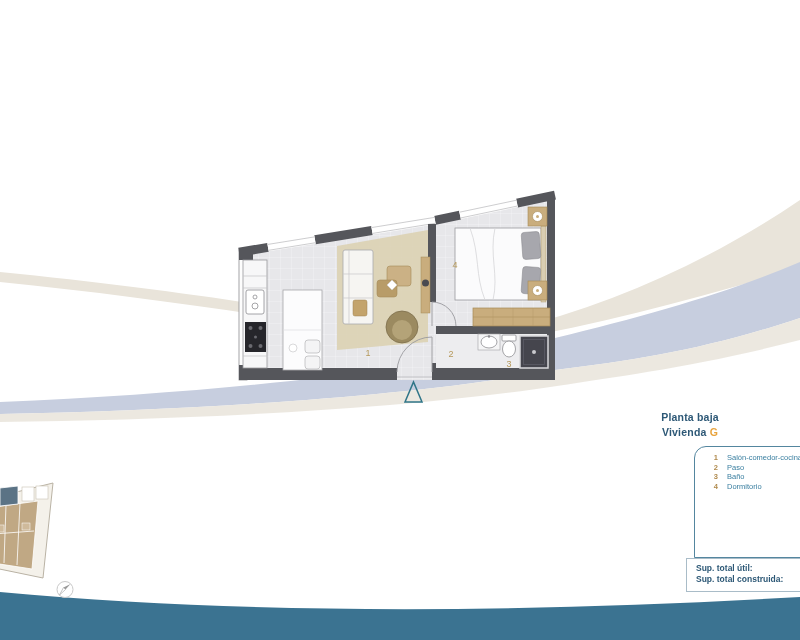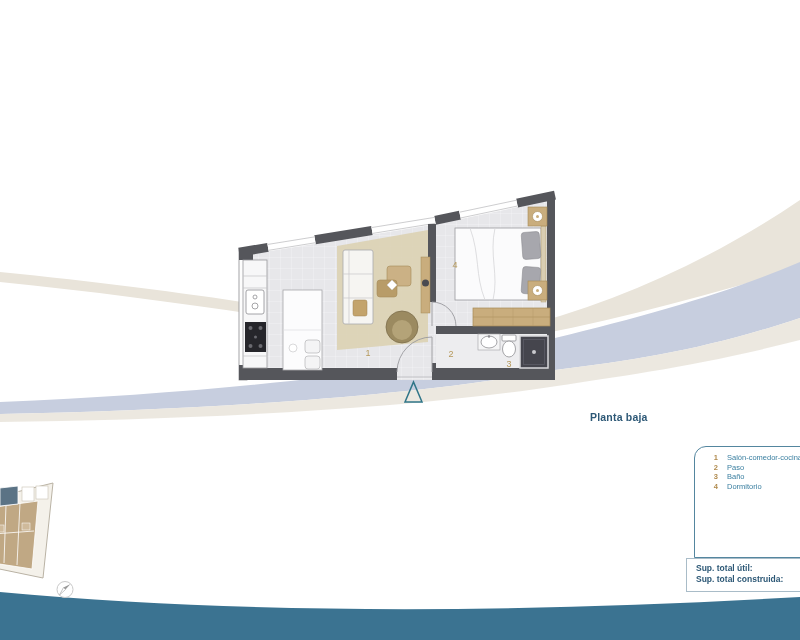--- a/index.html
+++ b/index.html
@@ -8,21 +8,21 @@
   svg{display:block;}
   .abs{position:absolute;}
   
   #bg{left:0;top:0;z-index:0;}
   
   #plan{left:225px;top:180px;z-index:2;}
   
   #siteplan{left:-20px;top:477px;z-index:2;}
   #compass{left:52px;top:578px;z-index:2;}
   
-  #title-block{left:590px;top:410px;width:200px;text-align:left;z-index:3;
+  #title-block{left:590px;top:410px;width:200px;text-align:center;z-index:3;
                font-weight:bold;font-size:10.5px;line-height:15px;color:#2d5876;letter-spacing:.2px;}
   #title-block .unit-letter{color:#e8a33c;}
   
   #legend-panel{left:694px;top:446px;width:140px;height:110px;z-index:3;
                 border:1.5px solid #54869f;border-radius:12px 0 0 0;background:transparent;}
   #legend-list{margin:6px 0 0 0;padding:0 0 0 14px;list-style:none;font-size:7.5px;line-height:9.6px;}
   #legend-list li{white-space:nowrap;}
   .legend-num{display:inline-block;width:9px;text-align:right;color:#b08a4d;font-weight:bold;margin-right:9px;}
   .legend-label{color:#3a7fa0;}
   
@@ -217,20 +217,24 @@
   </svg>
 
   <svg id="compass" class="abs" width="26" height="24" viewBox="0 0 26 24">
     <circle cx="13" cy="11.5" r="8" fill="#ffffff" stroke="#c9c9c9" stroke-width="1"></circle>
     <polygon points="18.5,6 13.5,11.5 11.5,9.5" fill="#9a9a9a"></polygon>
     <polygon points="7.5,17 11.5,9.5 13.5,11.5" fill="none" stroke="#b5b5b5" stroke-width="0.8"></polygon>
   </svg>
 
   <div id="title-block" class="abs">
     <div>Planta baja</div>
+    <div>
+      <span>Vivienda</span>
+      <span class="unit-letter">G</span>
+    </div>
   </div>
 
   <div id="legend-panel" class="abs">
     <ul id="legend-list">
       <li>
         <span class="legend-num">1</span><span class="legend-label">Salón-comedor-cocina</span>
       </li>
       <li>
         <span class="legend-num">2</span><span class="legend-label">Paso</span>
       </li>

